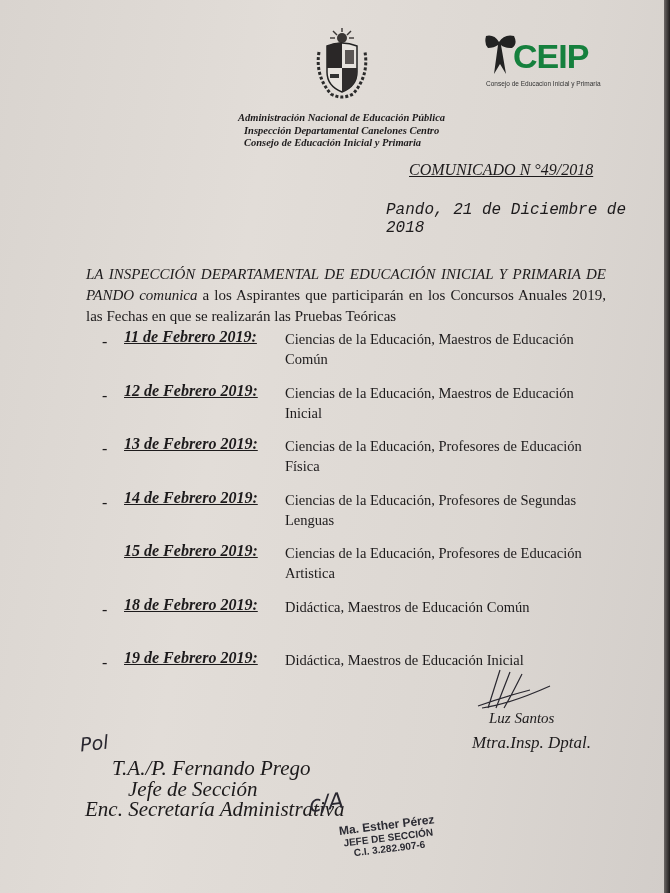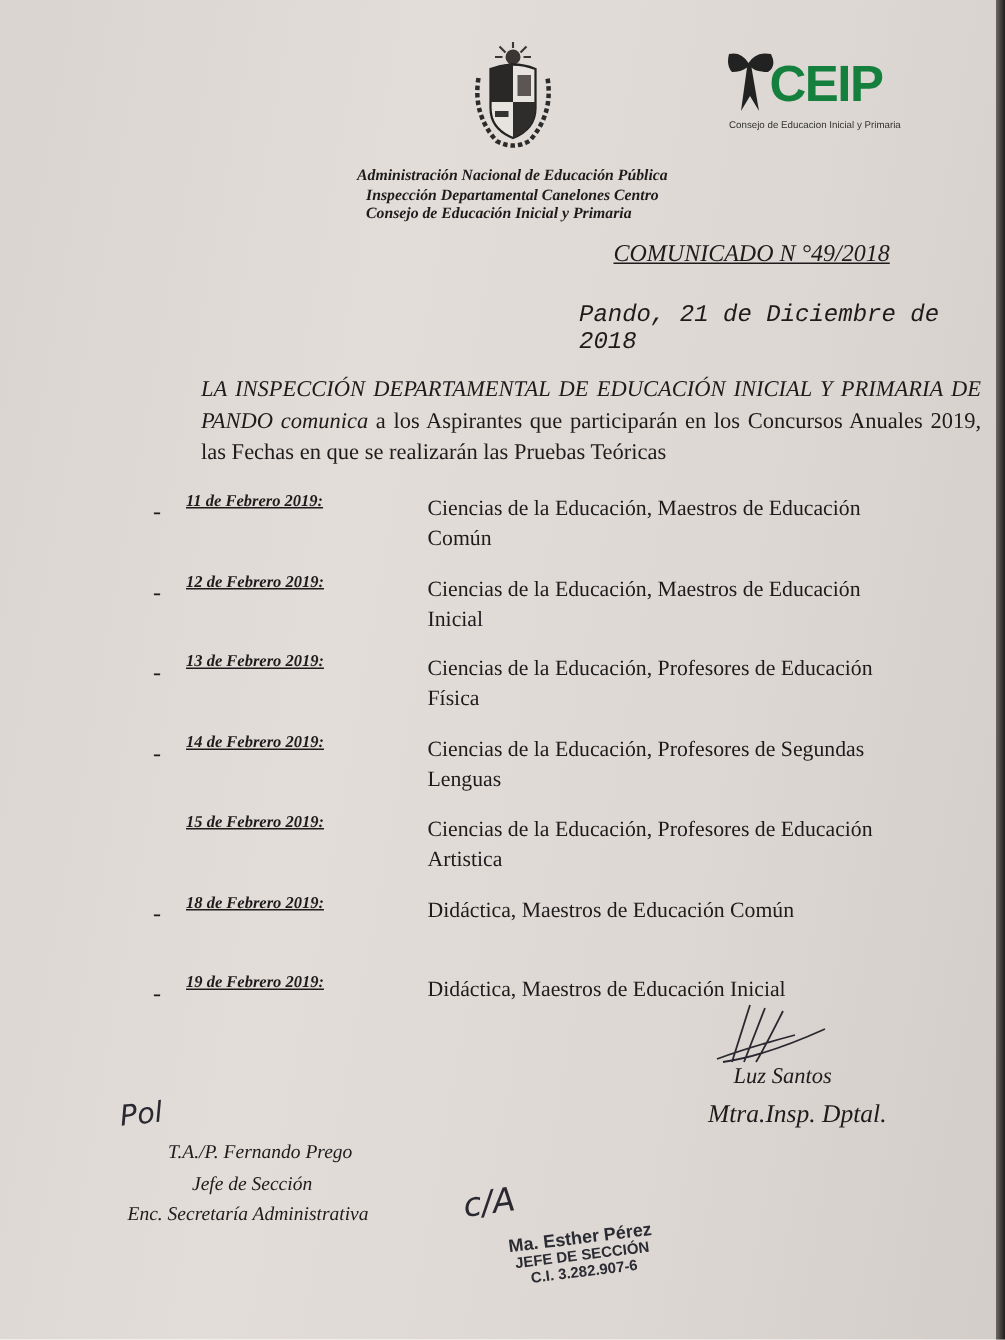--- a/index.html
+++ b/index.html
@@ -11,32 +11,32 @@
   .right-edge { position:absolute; right:0; top:0; width:6px; height:893px; background:linear-gradient(90deg,#6d6866,#1f1c1c); }
   .abs { position:absolute; }
   .coat { left:313px; top:28px; width:58px; height:74px; }
   .ceip { left:484px; top:34px; width:110px; height:56px; }
   .ceip-word { position:absolute; left:29px; top:2px; font-family:"Liberation Sans",sans-serif; font-weight:bold; font-size:34px; letter-spacing:-1px; color:#15803d; line-height:40px; }
   .ceip-sub { position:absolute; left:2px; top:46px; font-family:"Liberation Sans",sans-serif; font-size:6.5px; color:#333; white-space:nowrap; }
   .inst { left:238px; top:112px; font-style:italic; font-weight:bold; font-size:10.5px; line-height:12.5px; }
   .inst div:nth-child(2), .inst div:nth-child(3) { padding-left:6px; }
   .com-no { left:409px; top:161px; font-style:italic; font-size:16px; text-decoration:underline; }
   .place-date { left:386px; top:201px; font-style:italic; font-size:16px;font-family:Liberation Mono, monospace; }
-  .intro { left:86px; top:250px; width:520px; font-size:15px; line-height:21px; text-align:justify;margin-left:48px; }
+  .intro { left:86px; top:264px; width:520px; font-size:15px; line-height:21px; text-align:justify; }
   .intro .caps { font-style:italic; }
   .items { left:100px; top:328px; width:520px; }
   .item { position:relative; padding-left:24px; height:53.5px; }
   .dash { position:absolute; left:2px; top:5px; font-size:16px; }
-  .date { font-style:italic; font-weight:bold; font-size:11px; text-decoration:underline; position:absolute; left:24px; top:0; white-space:nowrap; }
+  .date { font-style:italic; font-weight:bold; font-size:16px; text-decoration:underline; position:absolute; left:24px; top:0; white-space:nowrap; }
   .desc { position:absolute; left:185px; top:1px; font-size:14.5px; line-height:20px; width:320px; }
   .sig1 { left:470px; top:668px; width:90px; height:44px; }
   .luz { left:489px; top:710px; font-style:italic; font-size:15px; }
   .mtra { left:472px; top:733px; font-style:italic; font-size:17px; }
   .por { left:80px; top:732px; font-family:"DejaVu Sans",sans-serif; font-size:19px; font-style:italic; color:#2a2830; transform:rotate(-6deg); }
-  .tap { left:112px; top:758px; font-style:italic; font-size:13px; line-height:20.5px; }
+  .tap { left:112px; top:758px; font-style:italic; font-size:21px; line-height:20.5px; }
   .tap div:nth-child(2) { padding-left:16px; }
   .tap div:nth-child(3) { margin-left:-27px; }
   .ca { left:309px; top:790px; font-family:"DejaVu Sans",sans-serif; font-style:italic; font-size:22px; color:#2a2830; transform:rotate(-8deg); }
   .stamp { left:340px; top:818px; font-family:"Liberation Sans",sans-serif; font-weight:bold; color:#2b2b33; transform:rotate(-7deg); text-align:center; }
   .stamp .n { font-size:12px; }
   .stamp .r { font-size:10px; }
   .stamp .c { font-size:10px; }
 </style>
 </head>
 <body>

